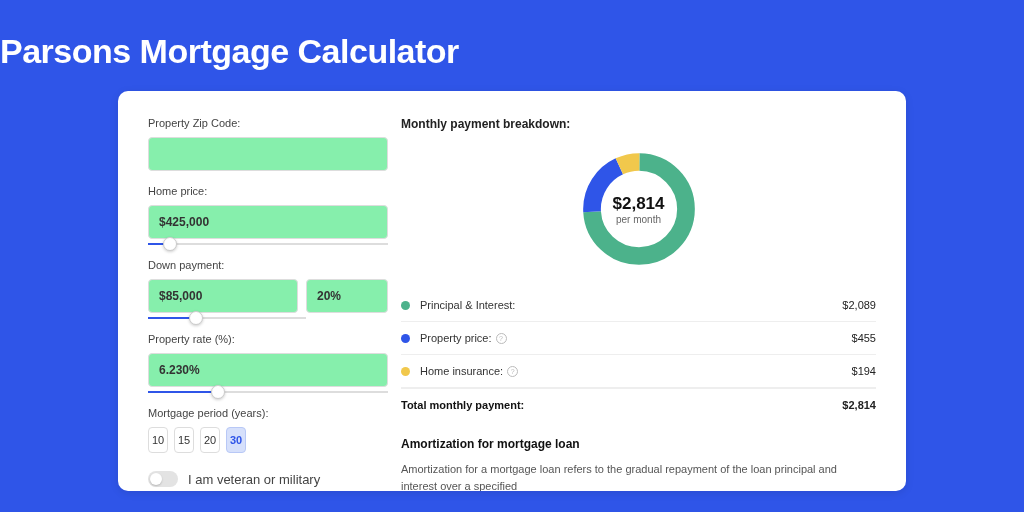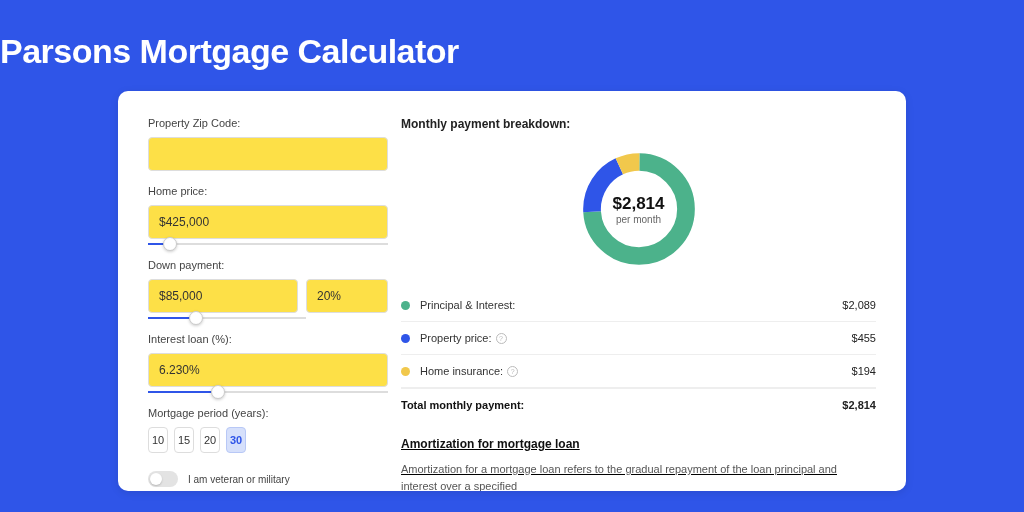--- a/index.html
+++ b/index.html
@@ -38,21 +38,22 @@
     margin-bottom: 8px;
     display: block;
   }
   .text-input {
     width: 100%;
     border: 1px solid #ddd;
     border-radius: 4px;
     padding: 9px 10px;
     font-size: 12px;
     color: #333;
-    background:#fde047;
+    background:#86efac;
+    font-weight:bold;
   }
   .field-group { margin-bottom: 14px; }
   .slider-track {
     height: 2px;
     background: #ddd;
     position: relative;
     margin-top: 4px;
   }
   .slider-fill {
     position: absolute;
@@ -99,21 +100,21 @@
   }
   .toggle::after{
     content:"";
     position:absolute;
     width:12px;height:12px;
     background:#fff;
     border-radius:50%;
     top:2px;left:2px;
     box-shadow:0 1px 2px rgba(0,0,0,.2);
   }
-  .toggle-label { font-size: 10px; color: #444; }
+  .toggle-label { font-size: 13px; color: #444; }
 
   .section-heading {
     font-size: 12px;
     font-weight: 700;
     color: #222;
     margin-bottom: 10px;
   }
   .donut-wrap {
     display:flex;
     justify-content:center;
@@ -160,21 +161,20 @@
     display:flex;
     padding:10px 0;
     font-size:11px;
     border-top:1px solid #eee;
   }
   .total-row .legend-label{font-weight:700;color:#111;}
   .total-row .legend-value{font-weight:700;}
 
   .amort-block {
     margin-top: 16px;
-    text-decoration: underline;
   }
   .amort-title {
     font-size:12px;
     font-weight:700;
     color:#111;
     margin-bottom:10px;
   }
   .amort-text {
     font-size:11px;
     color:#555;
@@ -210,21 +210,21 @@
         <input class="text-input" value="$85,000" style="">
         <input class="text-input" value="20%" style="">
       </div>
       <div class="slider-track" style="width:66%;">
         <div class="slider-fill" style="width:30%"></div>
         <div class="slider-thumb" style="left:30%"></div>
       </div>
     </div>
 
     <div class="field-group">
-      <label class="field-label">Interest loan (%):</label>
+      <label class="field-label">Property rate (%):</label>
       <input class="text-input" value="6.230%" style="">
       <div class="slider-track">
         <div class="slider-fill" style="width:29%"></div>
         <div class="slider-thumb" style="left:29%"></div>
       </div>
     </div>
 
     <div class="field-group">
       <label class="field-label">Mortgage period (years):</label>
       <div class="period-group">

